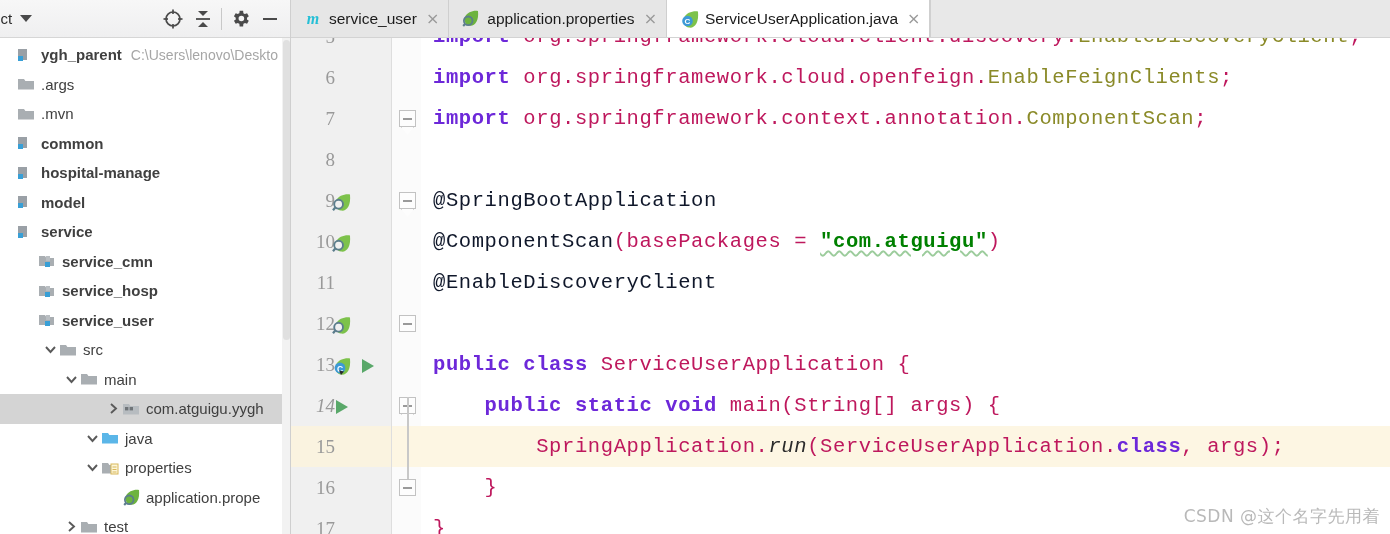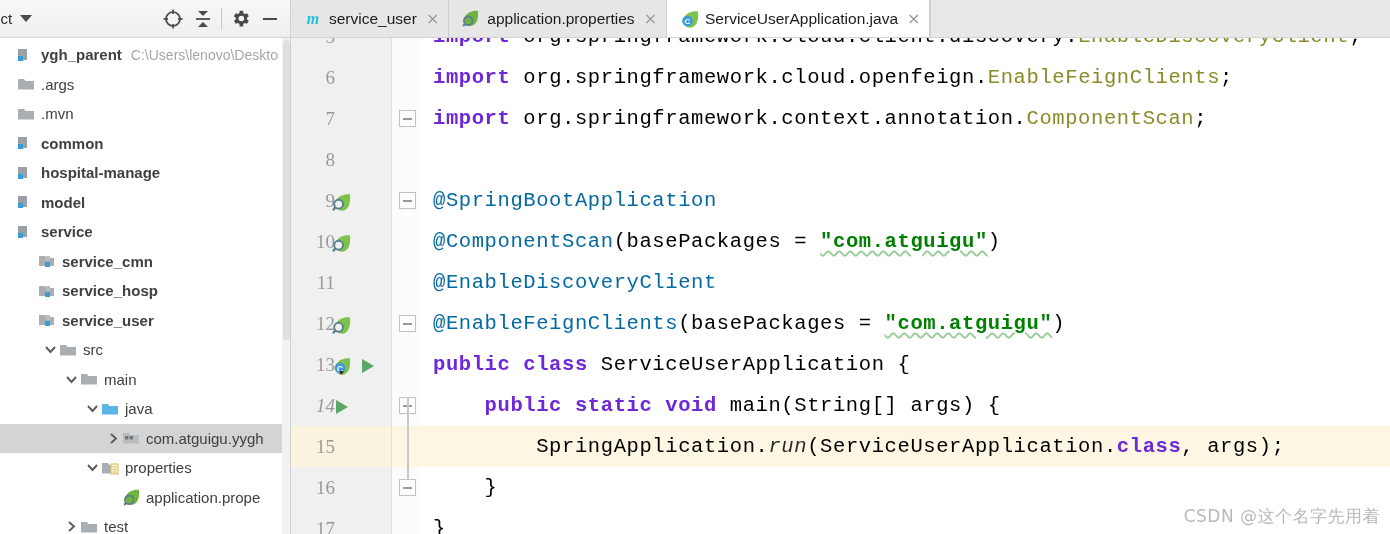--- a/index.html
+++ b/index.html
@@ -156,23 +156,23 @@
     position: absolute; left: 0; right: 0;
     height: 41px; line-height: 41px;
     font-family: "Liberation Mono", monospace;
     font-size: 20.5px;
     letter-spacing: 0.6px;
     white-space: pre;
     color: #2b2b2b;
   }
   .kw { color: #6d28d9; font-weight: bold; }
   .cls { color: #8a8a28; }
-  .anno { color: #0369a1; }
+  .anno { color: #0f172a; }
   .str { color: #008000; font-weight: bold; }
-  .plain { color: #000000; text-align: center; }
+  .plain { color: #be185d; text-align: center; }
   .ital { font-style: italic; }
   .sq { text-decoration: underline; text-decoration-style: wavy; text-decoration-color: #9ccc9c; text-underline-offset: 3px;}
 
   .caret-line-hl {
     position: absolute; left: 0; right: 0; height: 41px;
     background: #fdf6e3;
   }
   .caret-line-gutter {
     position: absolute; left: 0; width: 100px; height: 41px; background: #faf3e0;
   }
@@ -363,45 +363,45 @@
           <span class="twisty">
             <svg width="13" height="13" viewBox="0 0 13 13">
               <polyline points="2,4 6.5,9 11,4" fill="none" stroke="#5a5a5a" stroke-width="1.9"></polyline>
             </svg>
           </span>
           <span class="ficon"><span style="display: inline-block; width: 20px; height: 18px; position: relative;"><svg width="19" height="18" viewBox="0 0 19 18">
                 <path d="M1 4h6l1.4 2H17v8.5H1z" fill="#a9aeb2"></path>
               </svg></span></span>
           <span class="label">main</span>
         </div>
-        <div class="row">
-          <span class="ind" style="width: 84px; flex: 0 0 84px;"></span>
-          <span class="twisty">
-            <svg width="13" height="13" viewBox="0 0 13 13">
-              <polyline points="2,4 6.5,9 11,4" fill="none" stroke="#5a5a5a" stroke-width="1.9"></polyline>
-            </svg>
-          </span>
-          <span class="ficon"><span style="display: inline-block; width: 20px; height: 18px; position: relative;"><svg width="19" height="18" viewBox="0 0 19 18">
-                <path d="M1 4h6l1.4 2H17v8.5H1z" fill="#5bb6e8"></path>
-              </svg></span></span>
-          <span class="label">java</span>
-        </div>
         <div class="row selected">
           <span class="ind" style="width: 105px; flex: 0 0 105px;"></span>
           <span class="twisty">
             <svg width="13" height="13" viewBox="0 0 13 13">
               <polyline points="4,2 9,6.5 4,11" fill="none" stroke="#5a5a5a" stroke-width="1.9"></polyline>
             </svg>
           </span>
           <span class="ficon"><span style="display: inline-block; width: 20px; height: 18px; position: relative;"><svg width="19" height="18" viewBox="0 0 19 18">
                 <path d="M1 4h6l1.4 2H17v8.5H1z" fill="#b7bcc0"></path>
                 <rect x="3" y="7" width="3.4" height="3.4" fill="#6f7478"></rect>
                 <rect x="7.6" y="7" width="3.4" height="3.4" fill="#6f7478"></rect>
               </svg></span></span>
           <span class="label">com.atguigu.yygh</span>
+        </div>
+        <div class="row">
+          <span class="ind" style="width: 84px; flex: 0 0 84px;"></span>
+          <span class="twisty">
+            <svg width="13" height="13" viewBox="0 0 13 13">
+              <polyline points="2,4 6.5,9 11,4" fill="none" stroke="#5a5a5a" stroke-width="1.9"></polyline>
+            </svg>
+          </span>
+          <span class="ficon"><span style="display: inline-block; width: 20px; height: 18px; position: relative;"><svg width="19" height="18" viewBox="0 0 19 18">
+                <path d="M1 4h6l1.4 2H17v8.5H1z" fill="#5bb6e8"></path>
+              </svg></span></span>
+          <span class="label">java</span>
         </div>
         <div class="row">
           <span class="ind" style="width: 84px; flex: 0 0 84px;"></span>
           <span class="twisty">
             <svg width="13" height="13" viewBox="0 0 13 13">
               <polyline points="2,4 6.5,9 11,4" fill="none" stroke="#5a5a5a" stroke-width="1.9"></polyline>
             </svg>
           </span>
           <span class="ficon"><span style="display: inline-block; width: 20px; height: 18px; position: relative;"><svg width="19" height="18" viewBox="0 0 19 18">
                 <path d="M1 4h6l1.4 2H14v8.5H1z" fill="#a9aeb2"></path>
@@ -558,21 +558,20 @@
         </div>
       <div class="codecol" id="codecol">
           <div class="caret-line-hl" style="top: 388px;"></div>
           <div class="codeline" style="top: -22px; left: 12px;"><span class="kw">import </span><span class="plain">org.springframework.cloud.client.discovery.</span><span class="cls">EnableDiscoveryClient</span><span class="plain">;</span></div>
           <div class="codeline" style="top: 19px; left: 12px;"><span class="kw">import </span><span class="plain">org.springframework.cloud.openfeign.</span><span class="cls">EnableFeignClients</span><span class="plain">;</span></div>
           <div class="codeline" style="top: 60px; left: 12px;"><span class="kw">import </span><span class="plain">org.springframework.context.annotation.</span><span class="cls">ComponentScan</span><span class="plain">;</span></div>
           <div class="codeline" style="top: 101px; left: 12px;"></div>
           <div class="codeline" style="top: 142px; left: 12px;"><span class="anno">@SpringBootApplication</span></div>
           <div class="codeline" style="top: 183px; left: 12px;"><span class="anno">@ComponentScan</span><span class="plain">(basePackages = </span><span class="str sq">"com.atguigu"</span><span class="plain">)</span></div>
           <div class="codeline" style="top: 224px; left: 12px;"><span class="anno">@EnableDiscoveryClient</span></div>
-          <div class="codeline" style="top: 265px; left: 12px;"><span class="anno">@EnableFeignClients</span><span class="plain">(basePackages = </span><span class="str sq">"com.atguigu"</span><span class="plain">)</span></div>
           <div class="codeline" style="top: 306px; left: 12px;"><span class="kw">public class </span><span class="plain">ServiceUserApplication {</span></div>
           <div class="codeline" style="top: 347px; left: 12px;"><span class="plain">    </span><span class="kw">public static void </span><span class="plain">main(String[] args) {</span></div>
           <div class="codeline" style="top: 388px; left: 12px;"><span class="plain">        SpringApplication.</span><span class="ital">run</span><span class="plain">(ServiceUserApplication.</span><span class="kw">class</span><span class="plain">, args);</span></div>
           <div class="codeline" style="top: 429px; left: 12px;"><span class="plain">    }</span></div>
           <div class="codeline" style="top: 470px; left: 12px;"><span class="plain">}</span></div>
         </div>
     </div>
 
     <div class="watermark">CSDN @这个名字先用着</div>
   </div>

